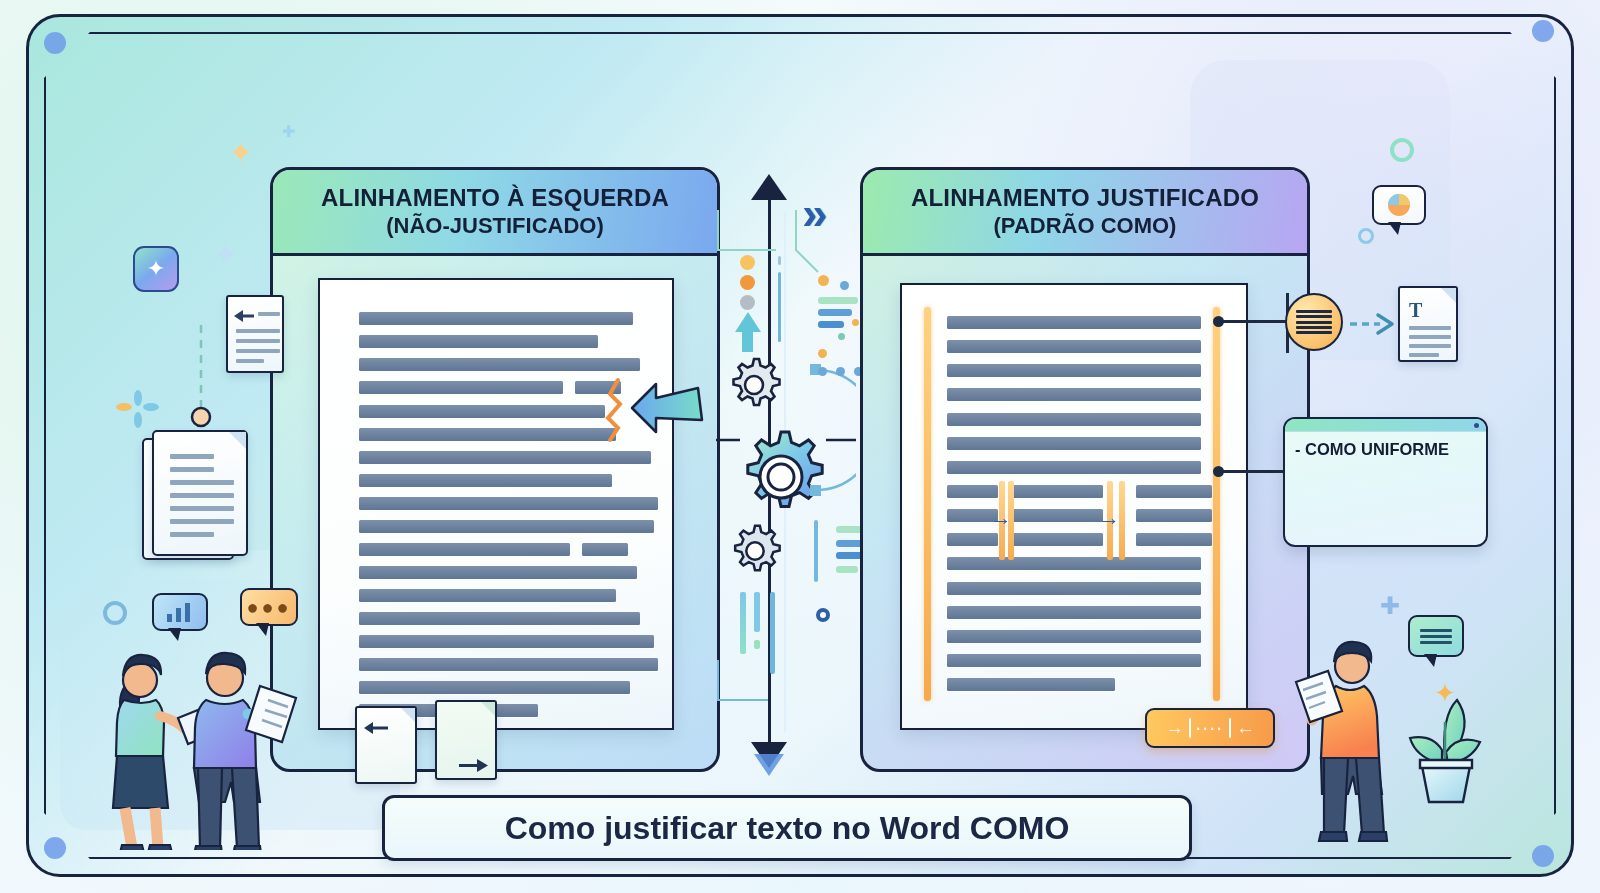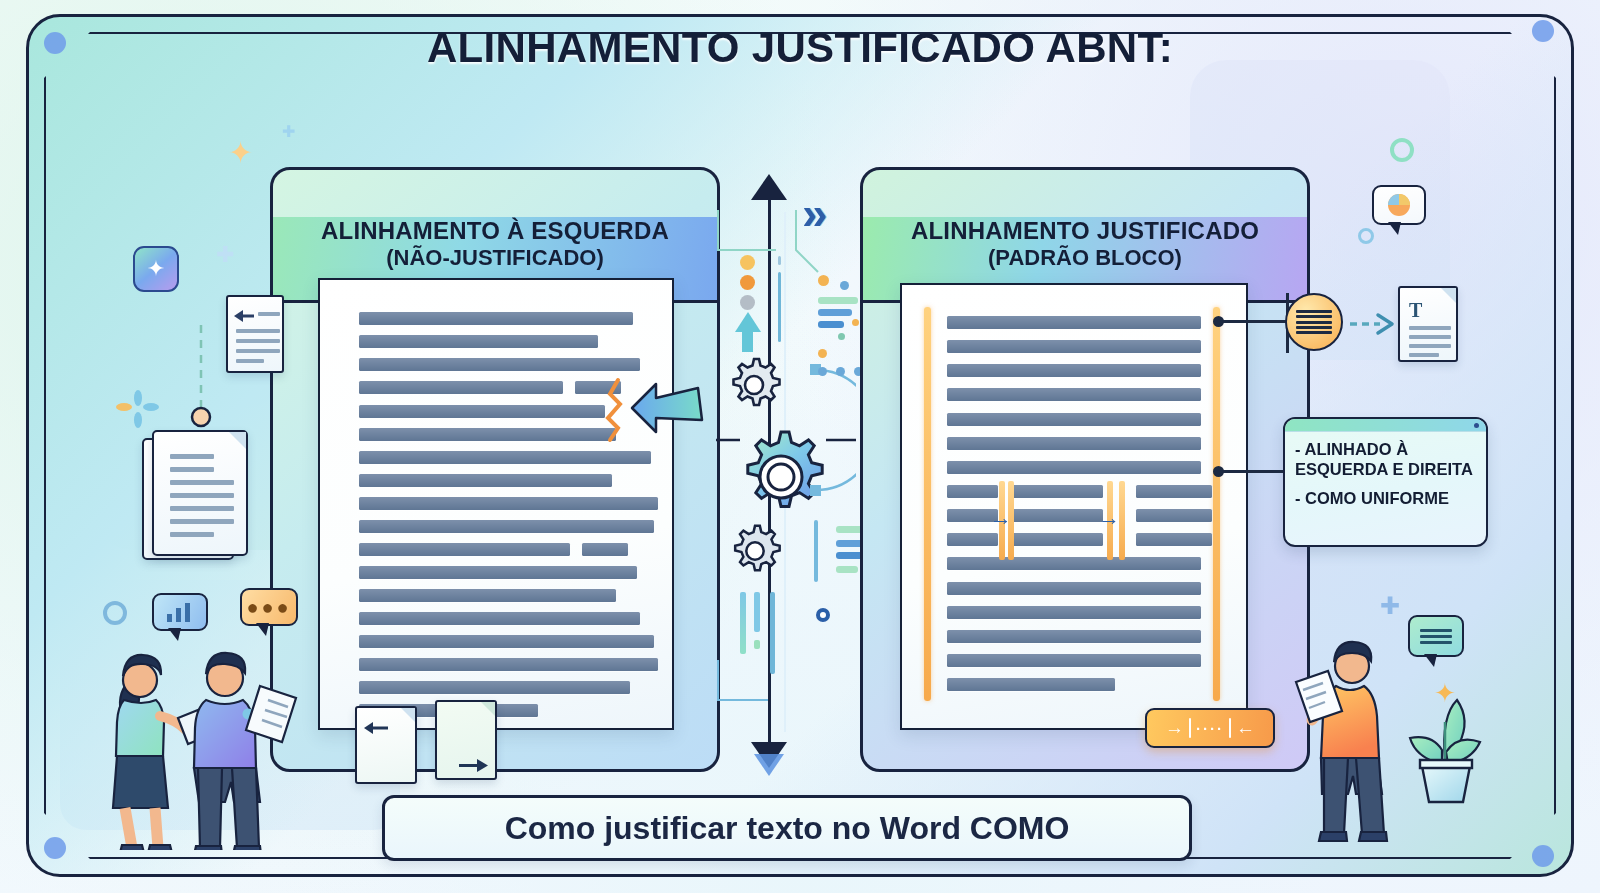--- a/index.html
+++ b/index.html
@@ -62,24 +62,23 @@
   .panel {
     position:absolute; top:167px; width:450px; height:605px;
     border:3px solid #18233f; border-radius:20px;
     overflow:hidden;
   }
   .panel-left  { left:270px;  background:linear-gradient(140deg,#d4f5e2 0%,#c6ecef 40%,#bcdcf6 100%); }
   .panel-right { left:860px;  background:linear-gradient(140deg,#d0f3dd 0%,#c5e7f3 38%,#cfc9f6 100%); }
 
   .panel-head {
     height:86px; border-bottom:3px solid #18233f;
-    display:flex; flex-direction:column; align-items:center; justify-content:flex-start;
+    display:flex; flex-direction:column; align-items:center; justify-content:center;
     color:#141f38; font-weight:bold; line-height:1.18; text-align:center;
     padding:0 10px;
-    margin-top:47px;
   }
   .panel-left  .panel-head { background:linear-gradient(100deg,#9ae8b8 0%,#8fd9e6 42%,#7aa8ef 100%); }
   .panel-right .panel-head { background:linear-gradient(100deg,#9bebad 0%,#8fd6e8 40%,#b7a6f2 100%); }
   .panel-head .h1 { font-size:24px; letter-spacing:.2px; }
   .panel-head .h2 { font-size:22px; }
 
   
   .sheet {
     position:absolute; border:2.5px solid #152038;
     background:linear-gradient(170deg,#ffffff 0%,#fcfefe 60%,#eef6fb 100%);
@@ -228,21 +227,20 @@
   <div class="blob blob5"></div>
 
   <div class="frame-outer"></div>
   <div class="frame-inner"></div>
   <div class="corner-dot cd-tl"></div>
   <div class="corner-dot cd-bl"></div>
   <div class="corner-dot cd-tr"></div>
   <div class="corner-dot cd-br"></div>
 
   <div id="title">
-    <span class="l1">ALINHAMENTO JUSTIFICADO ABNT:</span>
   </div>
 
   <div class="panel panel-left">
     <div class="panel-head">
       <span class="h1">ALINHAMENTO À ESQUERDA</span>
       <span class="h2">(NÃO-JUSTIFICADO)</span>
     </div>
   </div>
 
   <div class="sheet sheet-left" id="sheetL">
@@ -364,21 +362,21 @@
     <div class="tdot" style="left:62px;top:6px;width:7px;height:7px;background:#7fc8b0;"></div>
     <div class="tbar" style="left:24px;top:20px;width:40px;background:#5f9fd8;"></div>
     <div class="tbar" style="left:24px;top:32px;width:30px;background:#4a8fd0;"></div>
     <div class="tbar" style="left:24px;top:46px;width:22px;background:#a8e3c4;"></div>
     <div class="tdot" style="left:4px;top:88px;width:14px;height:14px;border-radius:50%;background:#fff;border:4px solid #2b5fa8;"></div>
   </div>
 
   <div class="panel panel-right">
     <div class="panel-head">
       <span class="h1">ALINHAMENTO JUSTIFICADO</span>
-      <span class="h2">(PADRÃO BLOCO)</span>
+      <span class="h2">(PADRÃO COMO)</span>
     </div>
   </div>
 
   <div class="sheet sheet-right" id="sheetR">
       <div class="guide" style="top: 5%; height: 89%; left: 6.5%;"></div>
       <div class="guide" style="top: 5%; height: 89%; left: 90.5%;"></div>
       <div class="line" style="left: 13%; top: 7%; width: 74%;"></div>
       <div class="line" style="left: 13%; top: 12.45%; width: 74%;"></div>
       <div class="line" style="left: 13%; top: 17.9%; width: 74%;"></div>
       <div class="line" style="left: 13%; top: 23.35%; width: 74%;"></div>
@@ -444,21 +442,20 @@
     <div class="mline" style="left:9px;top:47px;width:42px;"></div>
     <div class="mline" style="left:9px;top:56px;width:42px;"></div>
     <div class="mline" style="left:9px;top:65px;width:30px;"></div>
   </div>
 
   <div id="callout">
     <div class="cal-bar">
       <span class="cal-dot"></span>
     </div>
     <div class="cal-body">
-      <div class="cal-item">- ALINHADO À ESQUERDA E DIREITA</div>
       <div class="cal-item">- COMO UNIFORME</div>
     </div>
   </div>
 
   <div style="position:absolute;left:133px;top:246px;width:46px;height:46px;border-radius:11px;border:2.5px solid #2b4a8f;background:linear-gradient(140deg,#8fe4c9,#7aa9ee,#b79cee);display:flex;align-items:center;justify-content:center;">
     <span style="color:#fff;font-size:22px;line-height:1;">✦</span>
   </div>
   <div class="spark b" style="left:216px;top:244px;font-size:22px;">✚</div>
   <div class="spark" style="left:228px;top:138px;font-size:30px;color:#fbd08a;">✦</div>
   <div class="spark b" style="left:282px;top:124px;font-size:16px;color:#9fd4ef;">✚</div>

